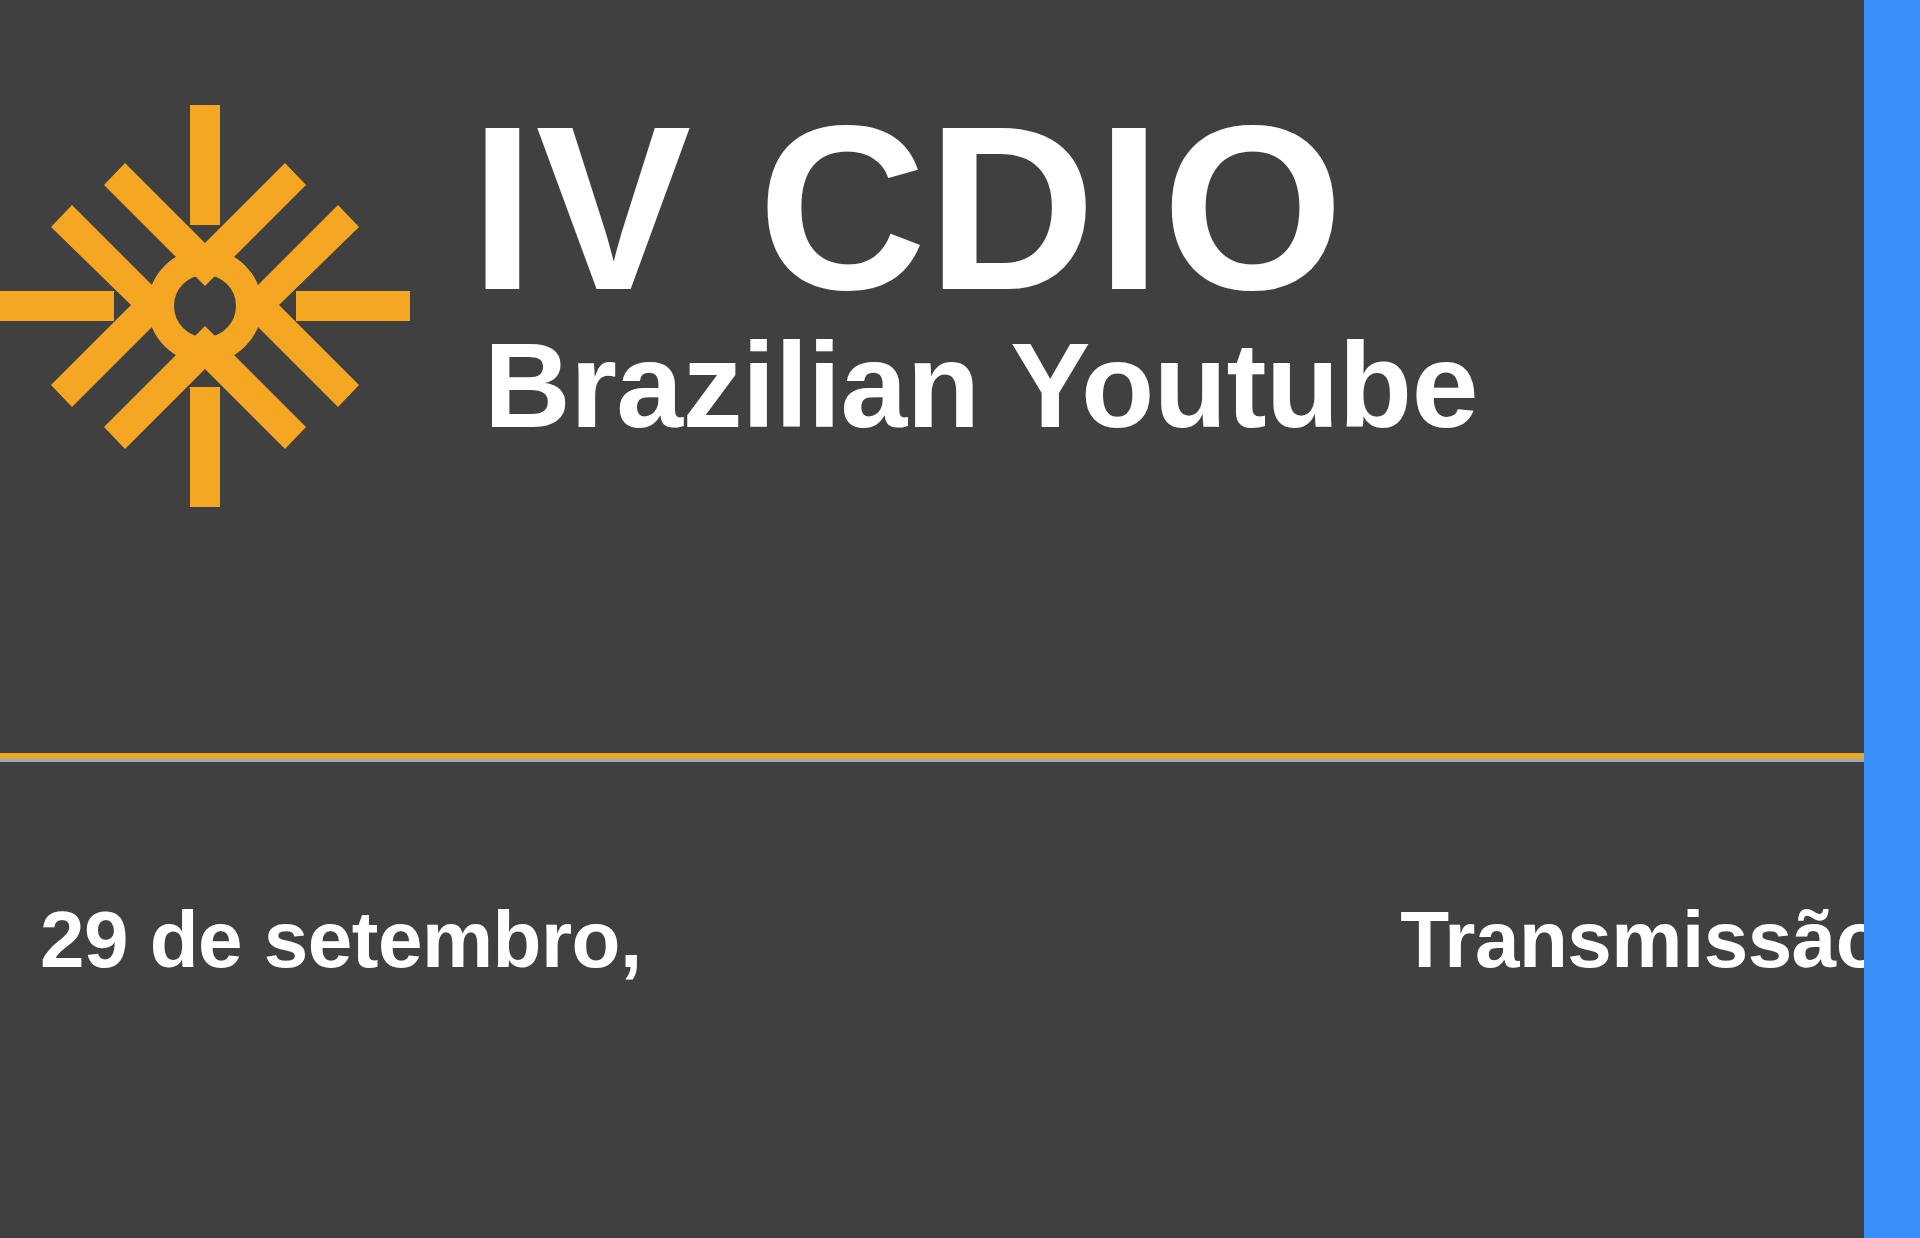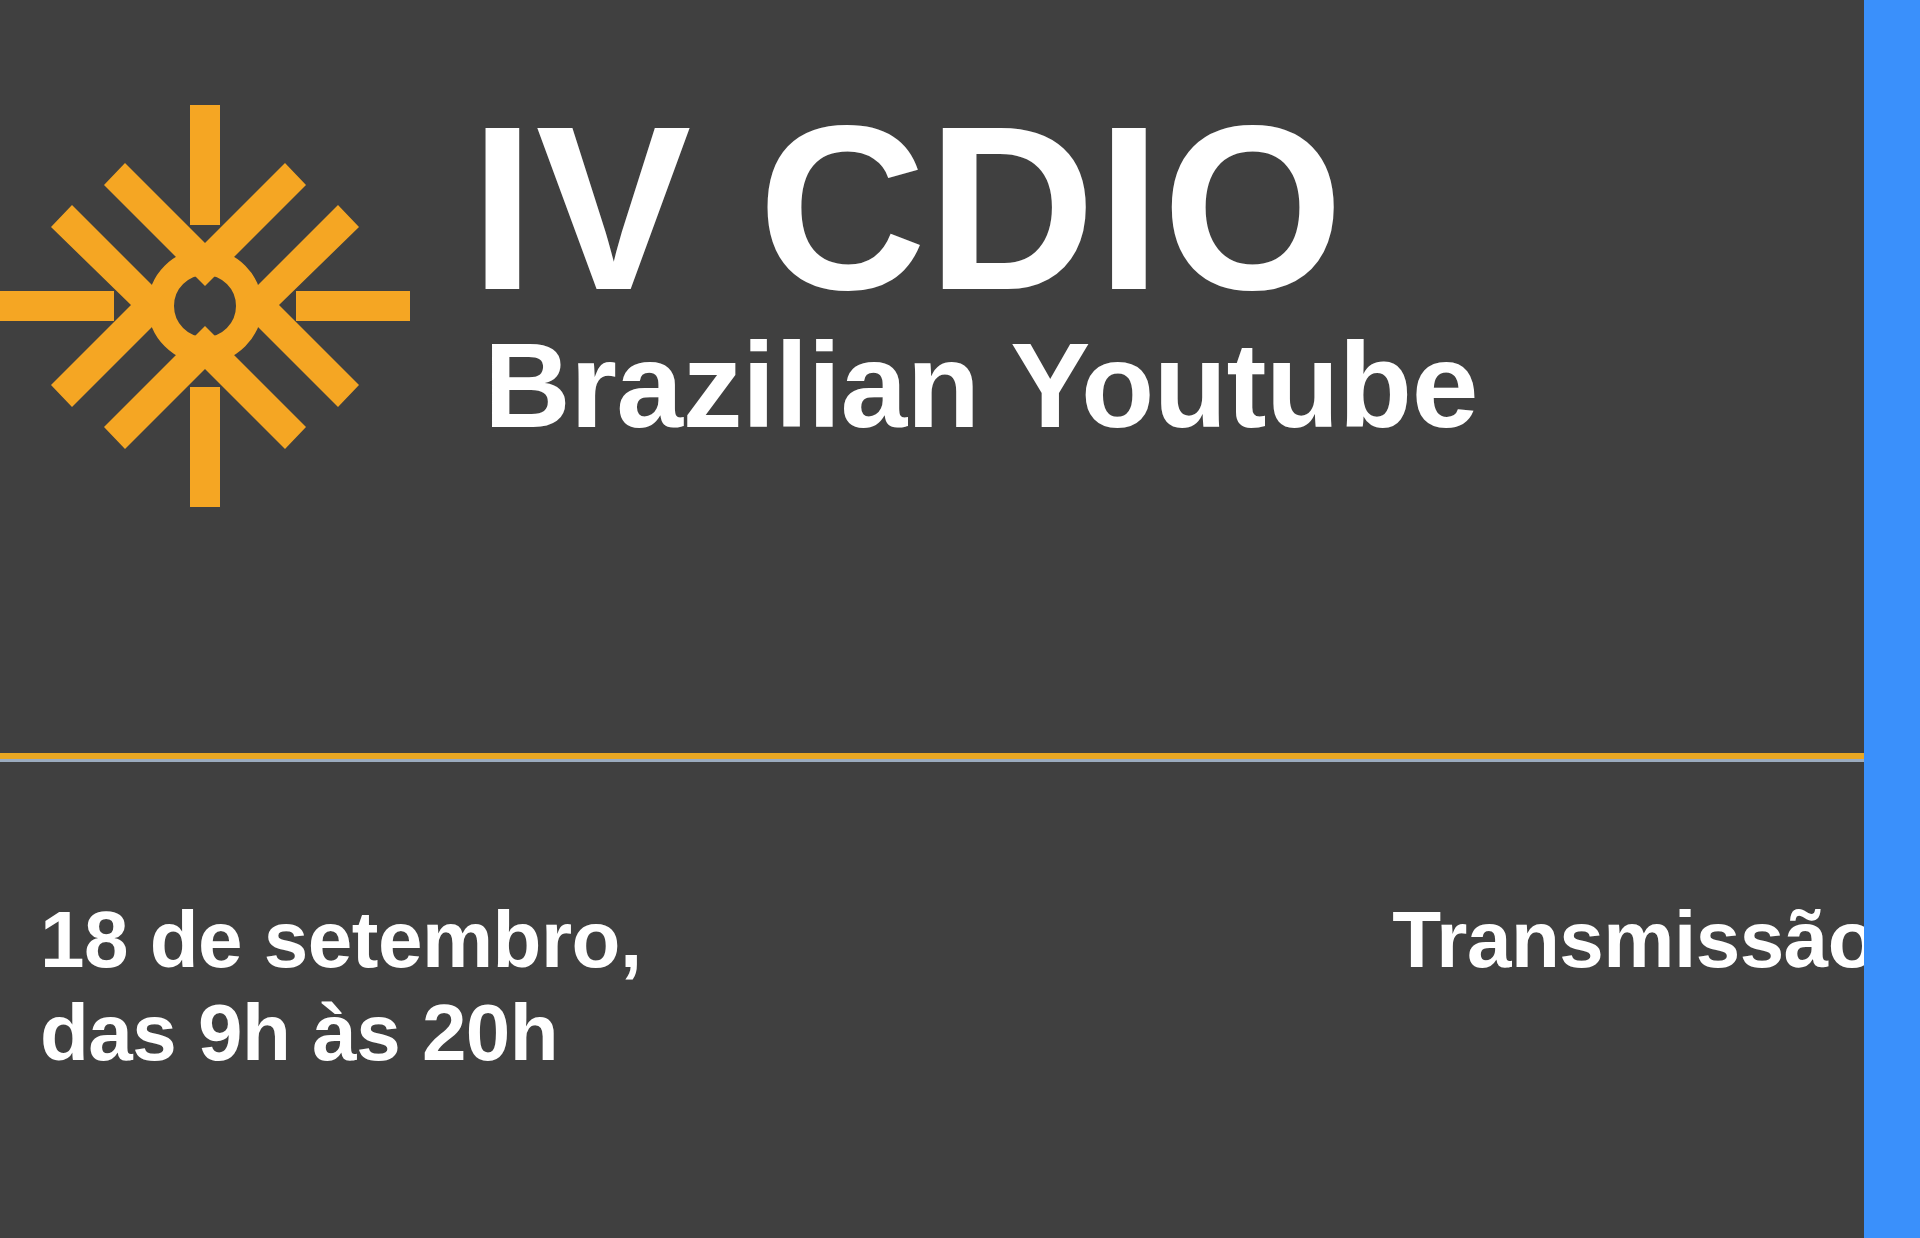--- a/index.html
+++ b/index.html
@@ -102,21 +102,21 @@
   }
 
   .info-left {
     position: absolute;
     left: 40px;
     top: 132px;
     text-align: left;
   }
   .info-right {
     position: absolute;
-    right: 44px;
+    right: 36px;
     top: 132px;
     text-align: center;
   }
   .info-line {
     font-size: 80px;
     font-weight: bold;
     color: #ffffff;
     line-height: 1.16;
     letter-spacing: -0.5px;
     white-space: nowrap;
@@ -155,22 +155,21 @@
       <div class="title-sub">Brazilian Youtube</div>
     </div>
   </div>
 
   <div class="divider"></div>
   <div class="divider-glow"></div>
 
   <div class="bottom-band">
 
     <div class="info-left">
-      <div class="info-line">18 de setembro,</div>
-      <div class="info-line">das 9h às 20h</div>
+      <div class="info-line">29 de setembro,</div>
     </div>
 
     <div class="info-right">
       <div class="info-line">Transmissão</div>
     </div>
   </div>
 
 </div>
 
 </body></html>

